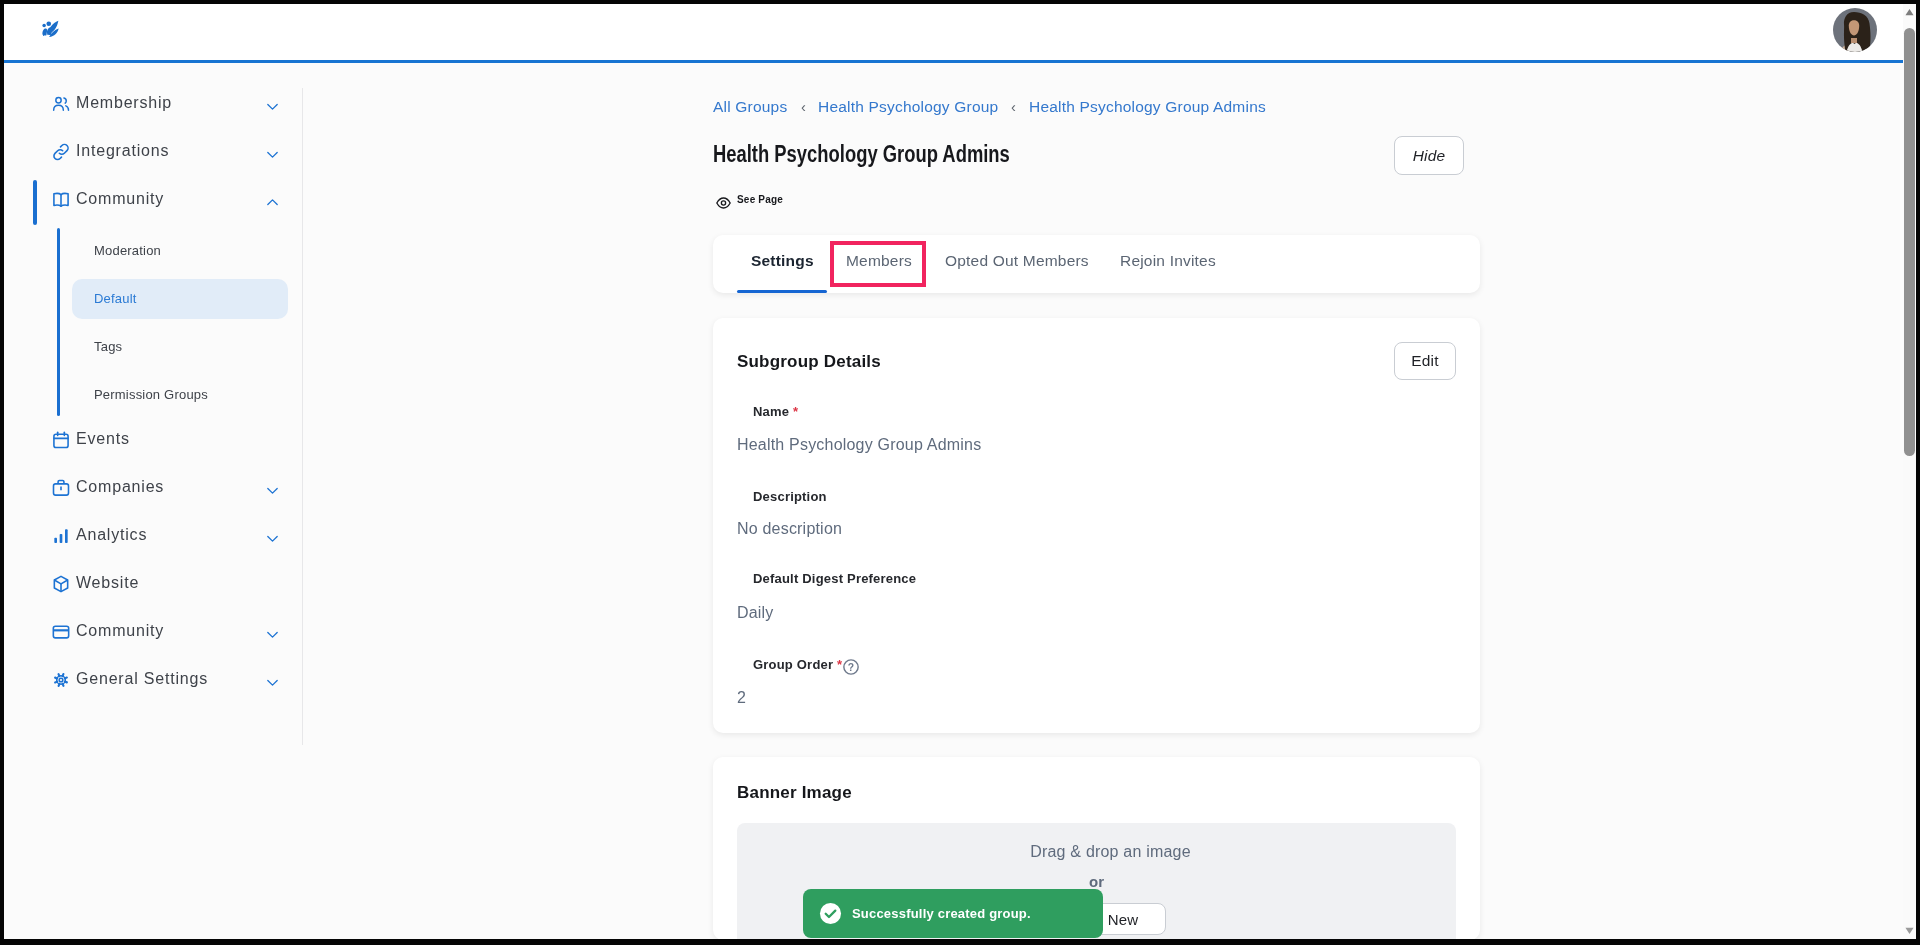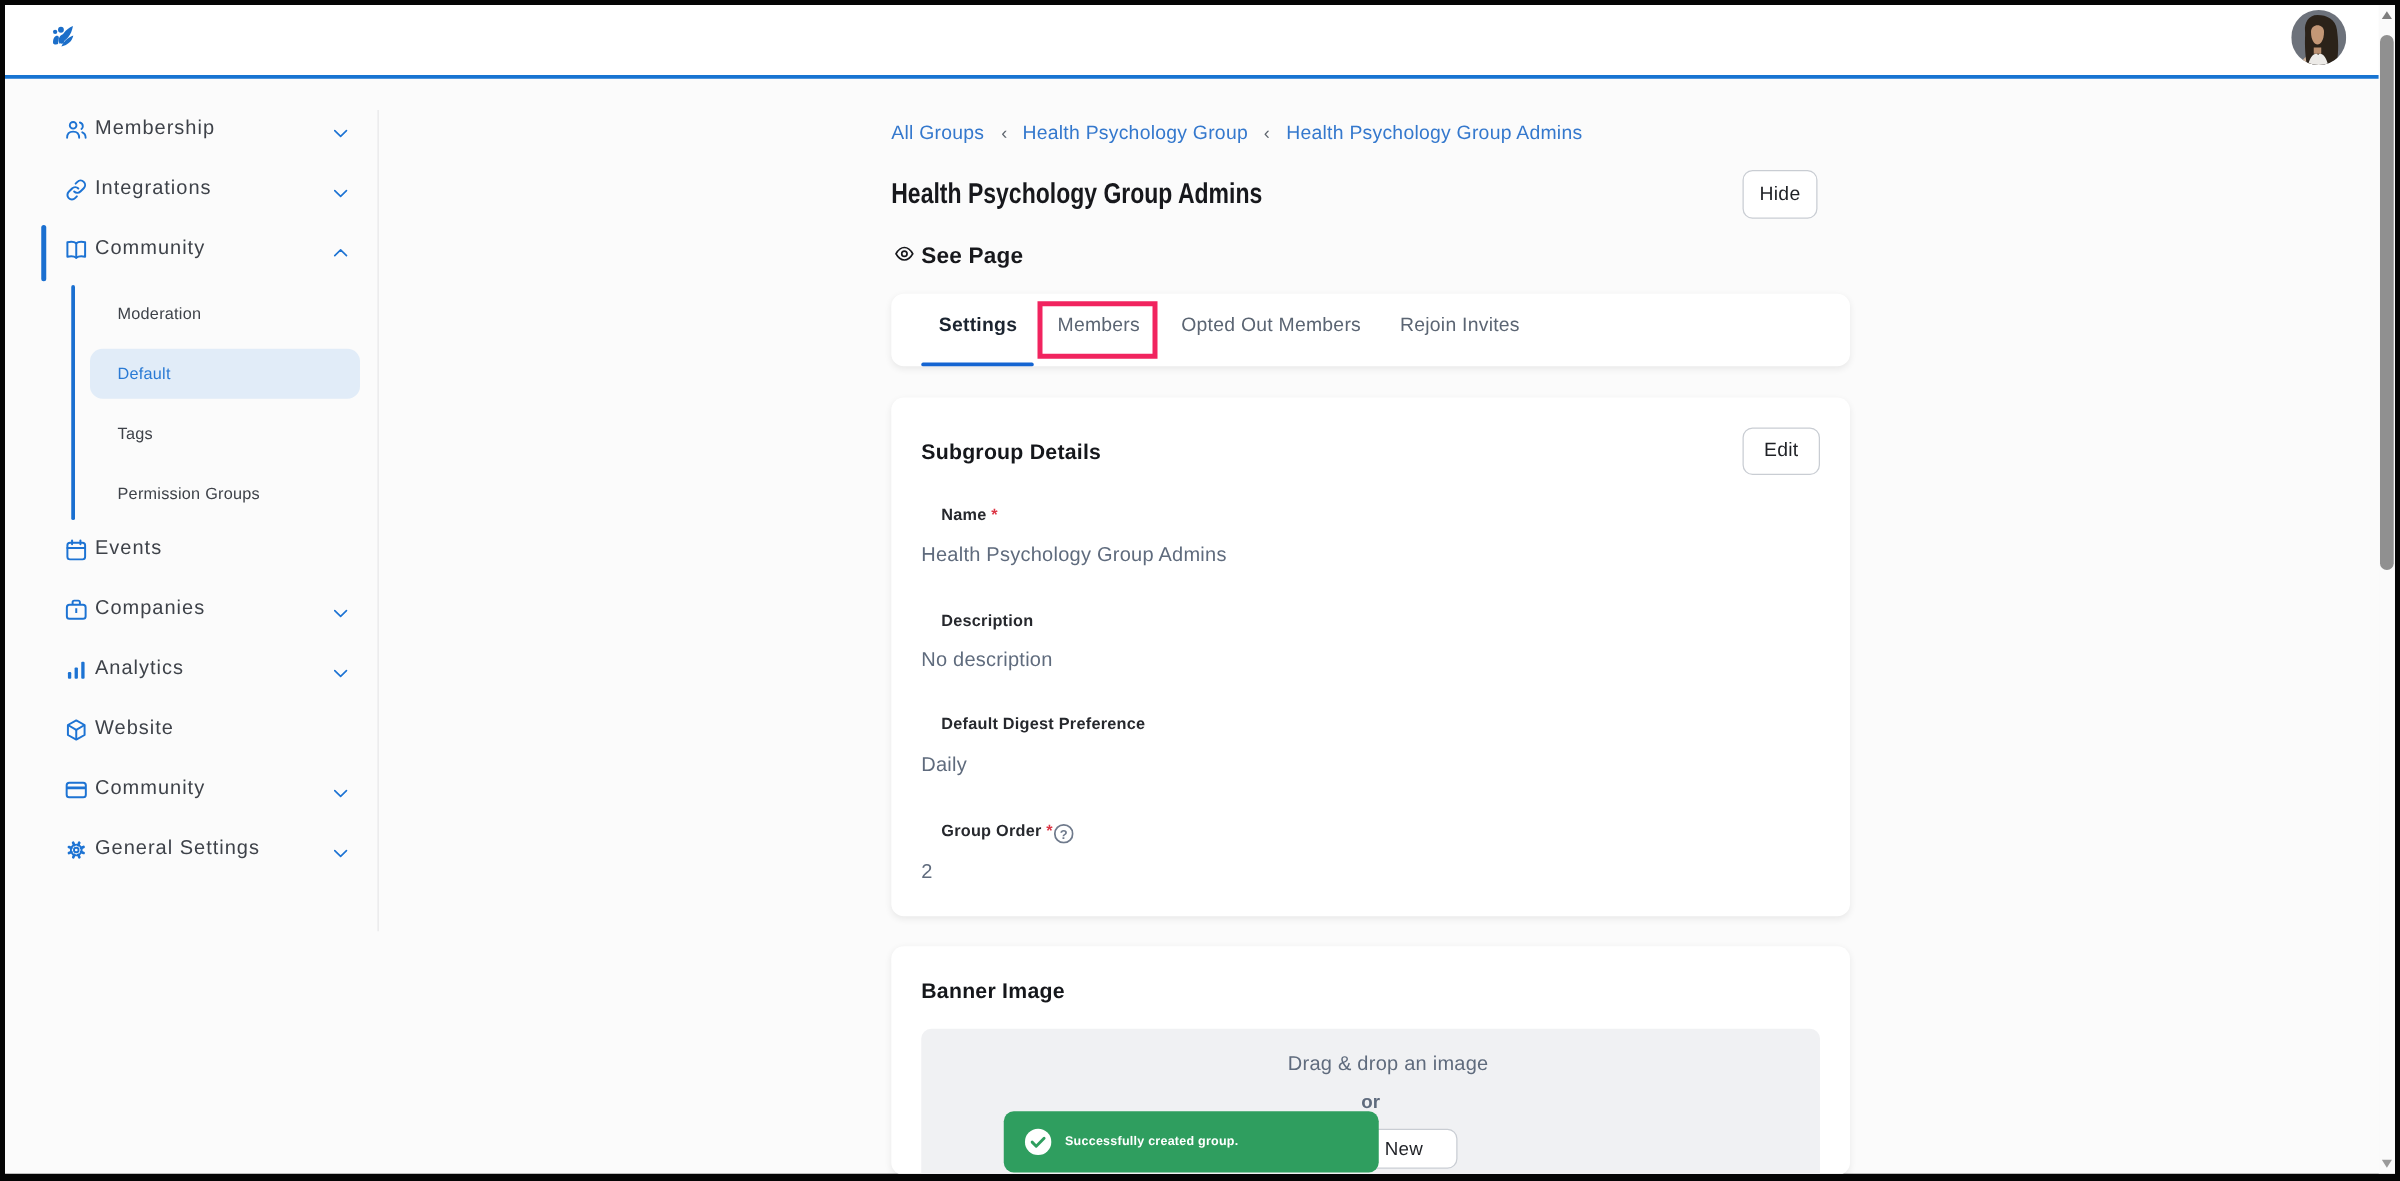--- a/index.html
+++ b/index.html
@@ -20,33 +20,33 @@
   .subitem { position:absolute; left:90px; font-size:13px; color:#3e4249; letter-spacing:0.2px; }
   .activebar { position:absolute; left:29px; top:176px; width:4px; height:45px; background:#1a6fd0; border-radius:2px; }
   .subrail { position:absolute; left:53px; top:224px; width:3px; height:188px; background:#1a6fd0; border-radius:2px; }
   .groupsbg { position:absolute; left:68px; top:275px; width:216px; height:40px; background:#e1ecf8; border-radius:10px; }
 
   
   .crumb { position:absolute; top:94px; font-size:15.5px; color:#3478cd; letter-spacing:0.2px; }
   .crumbsep { position:absolute; top:95px; font-size:14.5px; color:#5d646d; }
   .pagetitle { position:absolute; left:709px; top:137px; font-size:23px; font-weight:bold; color:#17181c; transform:scaleX(0.8); transform-origin:left top; white-space:nowrap; }
   .btn { position:absolute; background:#fff; border:1px solid #c9cdd3; border-radius:8px; font-size:15.5px; color:#1f2126; display:flex; align-items:center; justify-content:center; letter-spacing:0.2px; }
-  .seepage { position:absolute; left:733px; top:190px; font-size:18px; font-weight:bold; color:#17181c; letter-spacing:0.2px; }
+  .seepage { position:absolute; left:733px; top:190px; font-size:10px; font-weight:bold; color:#17181c; letter-spacing:0.2px; }
 
   .card { position:absolute; left:709px; width:767px; background:#fff; border-radius:10px; box-shadow:0 2px 6px rgba(0,0,0,0.08); }
   .tabtxt { position:absolute; top:248px; font-size:15.5px; color:#5b6573; letter-spacing:0.2px; }
   .cardtitle { font-size:17px; font-weight:bold; color:#15171b; letter-spacing:0.2px; }
   .flabel { font-size:13px; font-weight:bold; color:#26282d; letter-spacing:0.2px;margin-left:16px; }
   .fvalue { font-size:16px; color:#5f6b7d; letter-spacing:0.2px; }
   .red { color:#dc3545; }
 
   .dropzone { position:absolute; left:24px; top:66px; width:719px; height:250px; background:#f0f1f3; border-radius:8px; text-align:center; }
 
   .toast { position:absolute; left:799px; top:885px; width:300px; height:48.5px; background:#2f9e5f; border-radius:8px; display:flex; align-items:center; }
-  .toast .msg { color:#fff; font-size:10px; font-weight:bold; margin-left:10px; letter-spacing:0.2px; }
+  .toast .msg { color:#fff; font-size:13px; font-weight:bold; margin-left:10px; letter-spacing:0.2px; }
 
   
   .sbtrack { position:absolute; left:1899px; top:0; width:13px; height:935px; background:#fafafa; }
   .sbthumb { position:absolute; left:1px; top:24px; width:11px; height:428px; background:#909090; border-radius:6px; }
 </style>
 </head>
 <body>
 <div class="window">
   <div class="header">
     <svg class="abs" style="left:36px;top:16px" width="19" height="19" viewBox="0 0 18 18">
@@ -187,21 +187,21 @@
   <div class="subitem" style="top:335px">Tags</div>
   <div class="subitem" style="top:383px">Permission Groups</div>
 
   <div class="crumb" style="left:709px">All Groups</div>
   <div class="crumbsep" style="left:797px">‹</div>
   <div class="crumb" style="left:814px">Health Psychology Group</div>
   <div class="crumbsep" style="left:1007px">‹</div>
   <div class="crumb" style="left:1025px">Health Psychology Group Admins</div>
 
   <div class="pagetitle">Health Psychology Group Admins</div>
-  <div class="btn" style="left:1390px;top:132px;width:60px;height:39px;">Hide</div>
+  <div class="btn" style="left:1390px;top:132px;width:70px;height:39px;font-style:italic;">Hide</div>
 
   <svg class="abs" style="left:710px;top:191px" width="19" height="16" viewBox="0 0 24 24" fill="none" stroke="#17181c" stroke-width="2">
       <path d="M2 12 C5 6.5 9 4.5 12 4.5 C15 4.5 19 6.5 22 12 C19 17.5 15 19.5 12 19.5 C9 19.5 5 17.5 2 12 Z"></path>
       <circle cx="12" cy="12" r="3.2"></circle>
     </svg>
   <div class="seepage">See Page</div>
 
   <div class="card" style="top:231px;height:58px;"></div>
   <div class="tabtxt" style="left:747px;color:#1b2430;font-weight:bold;">Settings</div>
   <div class="tabtxt" style="left:842px;">Members</div>

